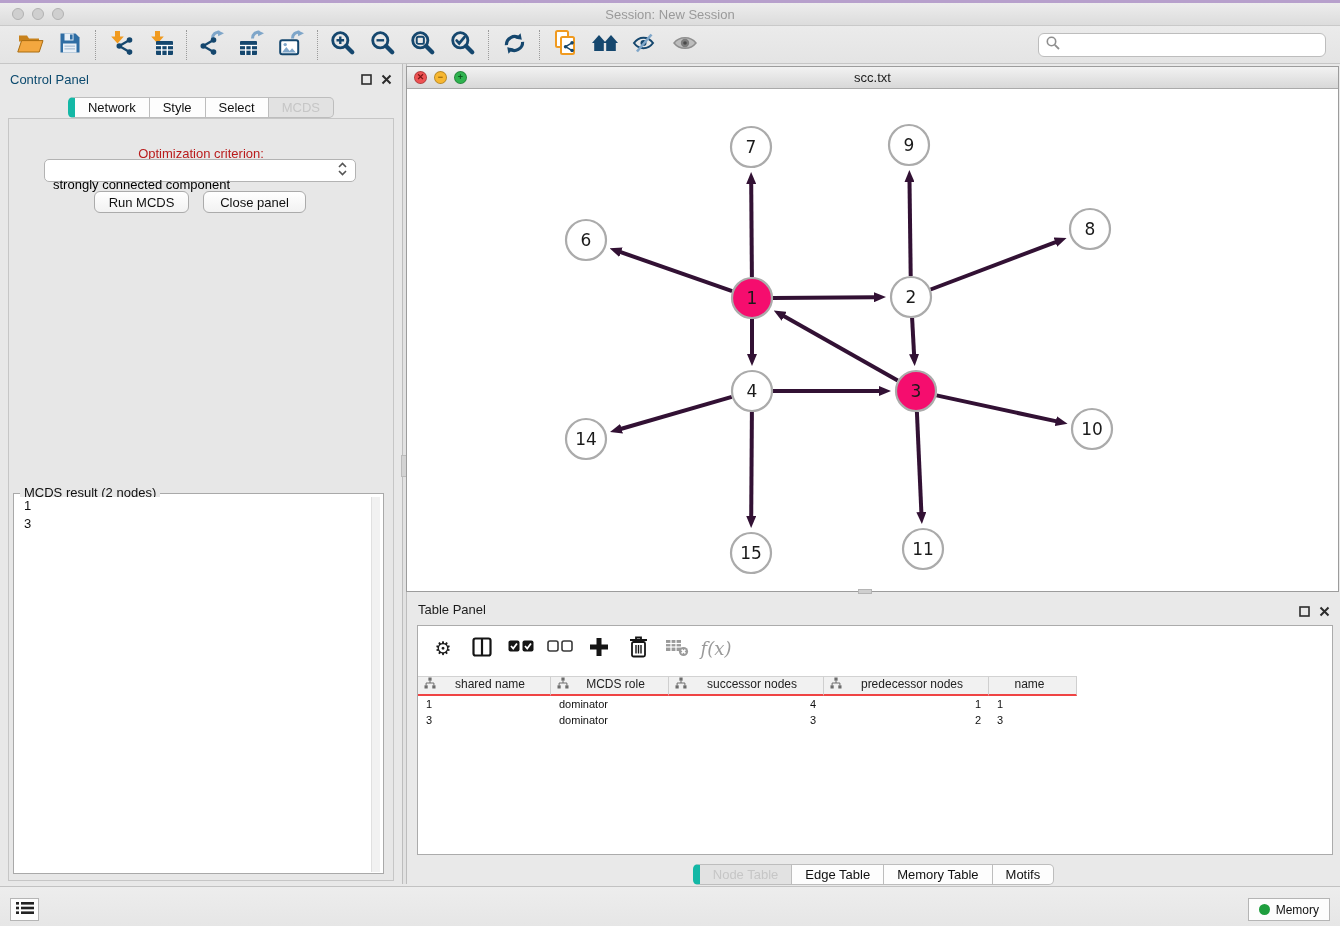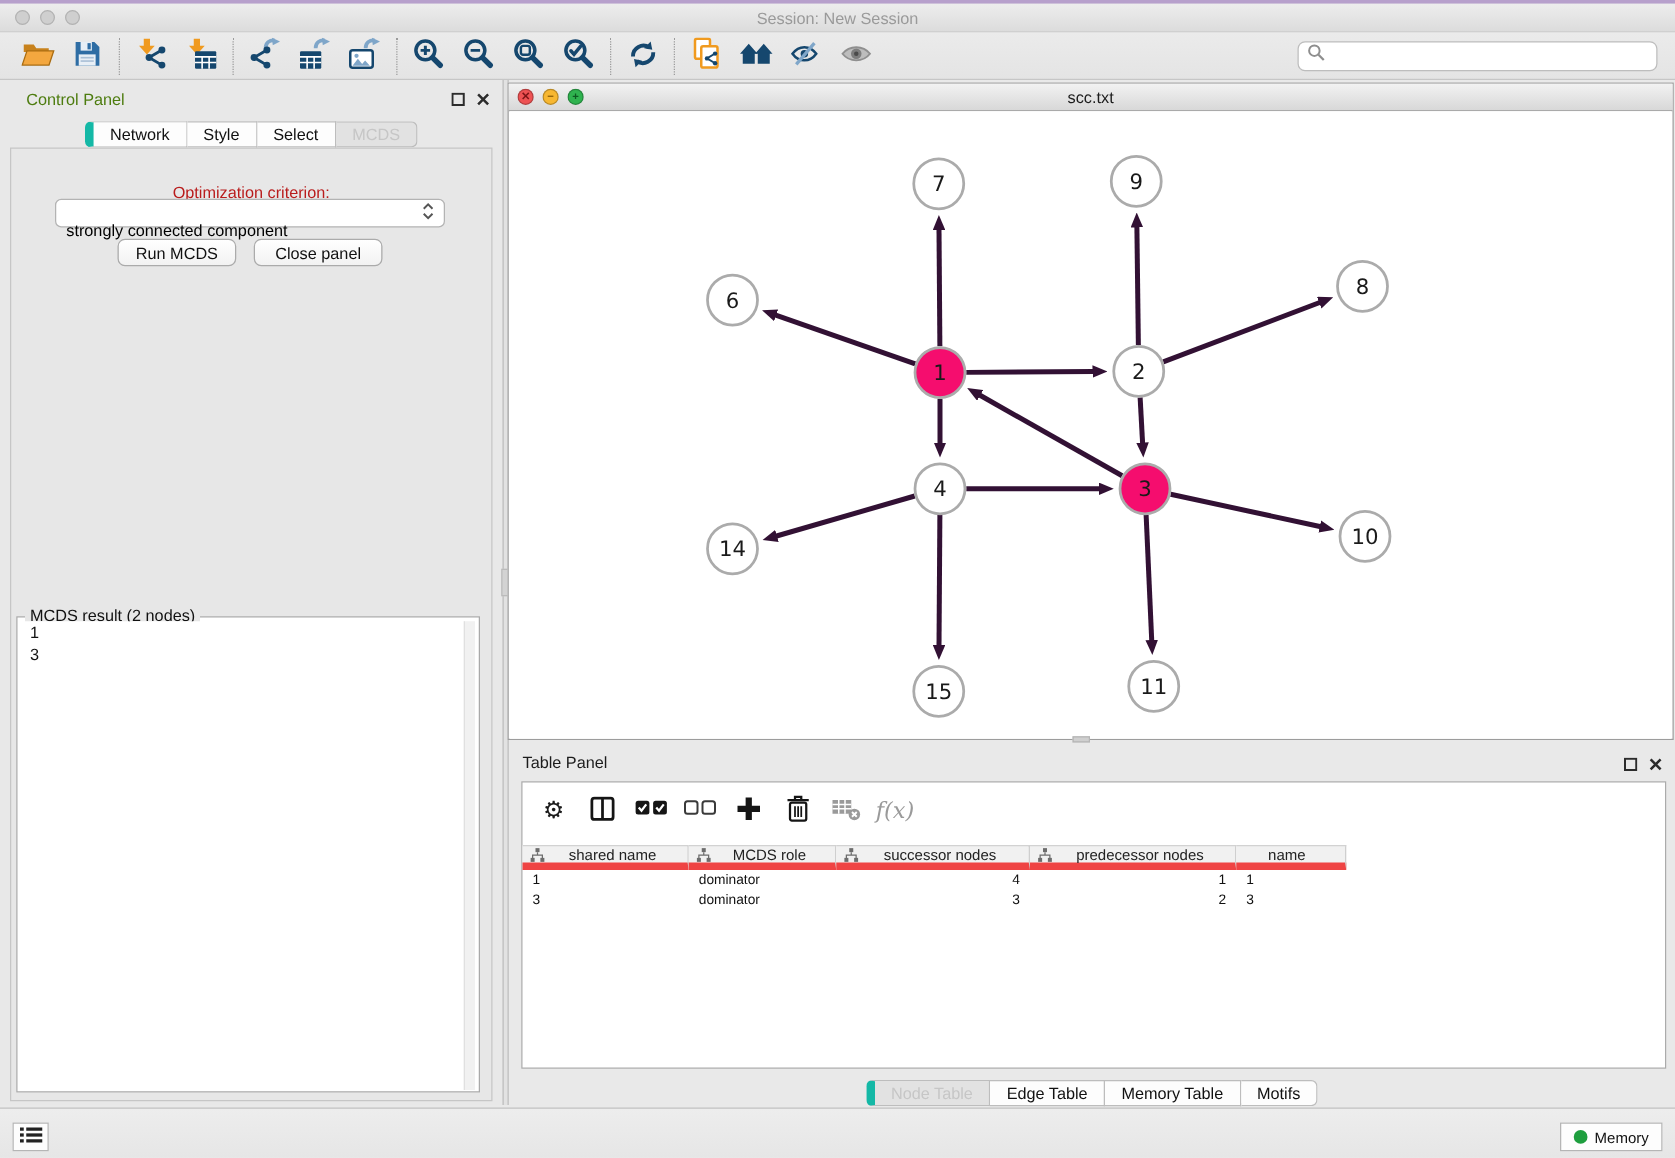--- a/index.html
+++ b/index.html
@@ -24,21 +24,21 @@
   .tb-btn { width:40px; height:32px; display:flex; align-items:center; justify-content:center; background:transparent; border:none; }
   .tb-sep { width:0; height:30px; border-left:1px dotted #9b9b9b; margin:0 5px; }
   .tb-spacer { flex:1; }
   #search-box { width:288px; height:24px; background:#fff; border:1px solid #bdbdbd; border-radius:6px;
     display:flex; align-items:center; padding:0 7px; margin-right:4px; }
   #search-box input { border:none; outline:none; flex:1; font-size:12px; margin-left:5px; background:transparent; font-family:"Liberation Sans",sans-serif; }
 
   
   #control-panel { left:0; top:64px; width:402px; height:820px; background:#e8e8e8; }
   #cp-header { position:absolute; left:0; top:0; width:100%; height:30px; display:flex; align-items:center; }
-  #cp-title { font-size:13px; color:#4d7c0f; margin-left:21px; }
+  #cp-title { font-size:13px; color:#0c4a6e; margin-left:10px; }
   .panel-winbtns { position:absolute; right:10px; top:9px; display:flex; gap:8px; }
   .panel-winbtns .wb { width:12px; height:12px; display:flex; align-items:center; justify-content:center; background:none; border:none; }
 
   .tab { height:21px; padding:0 13px; font-size:13px; background:#fdfdfd; border:1px solid #bdbdbd; border-left:none;
     color:#111; display:flex; align-items:center; }
   .tab:first-child { border-left:7px solid #14b8a6; border-radius:5px 0 0 5px; }
   .tab:last-child { border-radius:0 5px 5px 0; }
   .tab.selected { background:#e2e2e2; color:#c6c6c6; }
   #cp-tabs { position:absolute; left:0; top:33px; width:100%; display:flex; justify-content:center; z-index:3; }
 
@@ -78,22 +78,22 @@
   
   #table-panel-header { left:407px; top:596px; width:933px; height:26px; display:flex; align-items:center; }
   #tp-title { font-size:13px; color:#1c1c1c; margin-left:11px; }
   #table-container { left:417px; top:625px; width:916px; height:230px; background:#fff; border:1px solid #ababab; }
   #table-toolbar { position:absolute; left:0; top:0; width:100%; height:44px; display:flex; align-items:center; padding-left:10px; gap:9px; }
   .tt-btn { width:30px; height:30px; display:flex; align-items:center; justify-content:center; background:none; border:none; }
   .glyph { font-size:19px; color:#1b1b1b; font-family:"DejaVu Sans",sans-serif; }
   .fx-label { font-family:"DejaVu Serif",serif; font-style:italic; font-size:18px; color:#9a9a9a; }
 
   #table-header { position:absolute; left:0; top:50px; height:20px; display:flex; }
-  .th { background:#f1f1f1; border-top:1px solid #d2d2d2; border-bottom:6px solid #ef4444; border-right:1px solid #cfcfcf;
-    display:flex; align-items:center; font-size:12px; color:#222; }
+  .th { background:#f1f1f1; border-top:1px solid #d2d2d2; border-bottom:2px solid #ef4444; border-right:1px solid #cfcfcf;
+    display:flex; font-size:12px; color:#222; }
   .th .th-icon { margin-left:6px; display:flex; }
   .th .th-label { flex:1; text-align:center; padding-right:6px; }
   #table-rows { position:absolute; left:0; top:70px; width:100%; }
   .tr { display:flex; height:16px; }
   .td { font-size:11px; color:#111; line-height:16px; overflow:hidden; white-space:nowrap; }
   .td.left { text-align:left; padding-left:8px; }
   .td.right { text-align:right; padding-right:8px; }
 
   #table-tabs { left:407px; top:864px; width:933px; display:flex; justify-content:center; }
 

